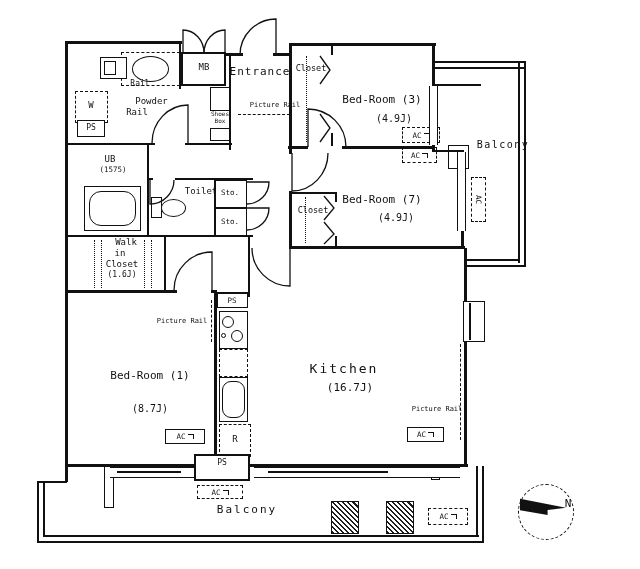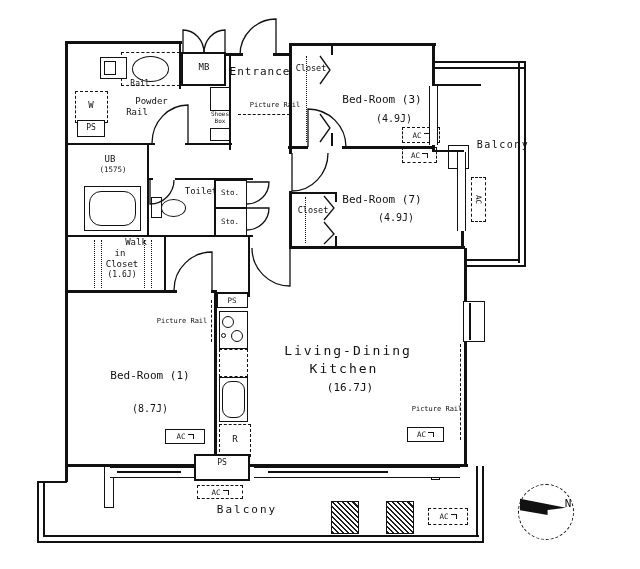--- a/index.html
+++ b/index.html
@@ -64,21 +64,21 @@
 
   <div class="box" style="left:214px;top:180px;width:33px;height:28px;border-width:1.2px;"></div>
   <div class="box" style="left:214px;top:208px;width:33px;height:28px;border-width:1.2px;"></div>
   <div class="lbl" style="left:230px;top:189px;font-size:7.5px;">Sto.</div>
   <div class="lbl" style="left:230px;top:218px;font-size:7.5px;">Sto.</div>
 
   <div class="dotline" style="left:94px;top:240px;height:48px;"></div>
   <div class="dotline" style="left:101px;top:240px;height:48px;"></div>
   <div class="dotline" style="left:144px;top:240px;height:48px;"></div>
   <div class="dotline" style="left:151px;top:240px;height:48px;"></div>
-  <div class="lbl" style="left:136px;top:238px;font-size:9px;">Walk</div>
+  <div class="lbl" style="left:126px;top:238px;font-size:9px;">Walk</div>
   <div class="lbl" style="left:120px;top:249px;font-size:9px;">in</div>
   <div class="lbl" style="left:122px;top:260px;font-size:9px;">Closet</div>
   <div class="lbl" style="left:122px;top:271px;font-size:8px;">(1.6J)</div>
 
   <div class="lbl" style="left:311px;top:64px;font-size:8.5px;">Closet</div>
   <div class="dotline" style="left:306px;top:56px;height:86px;"></div>
   <div class="lbl" style="left:382px;top:94px;font-size:11px;">Bed-Room (3)</div>
   <div class="lbl" style="left:394px;top:114px;font-size:10px;">(4.9J)</div>
 
   <div class="lbl" style="left:382px;top:194px;font-size:11px;">Bed-Room (7)</div>
@@ -124,21 +124,20 @@
   <div class="fix" style="left:219px;top:311px;width:29px;height:38px;"></div>
   <div class="fix round" style="left:222px;top:316px;width:12px;height:12px;"></div>
   <div class="fix round" style="left:231px;top:330px;width:12px;height:12px;"></div>
   <div class="fix round" style="left:221px;top:333px;width:5px;height:5px;border-width:1px;"></div>
   <div class="dash" style="left:219px;top:349px;width:29px;height:28px;"></div>
   <div class="fix" style="left:219px;top:377px;width:29px;height:45px;"></div>
   <div class="fix" style="left:222px;top:381px;width:23px;height:37px;border-radius:9px;"></div>
   <div class="dash" style="left:219px;top:424px;width:32px;height:33px;"></div>
   <div class="lbl" style="left:235px;top:435px;font-size:9px;">R</div>
 
-  <div class="lbl" style="left:348px;top:344px;font-size:13px;letter-spacing:2px;">Living-Dining</div>
   <div class="lbl" style="left:344px;top:362px;font-size:13px;letter-spacing:2px;">Kitchen</div>
   <div class="lbl" style="left:350px;top:382px;font-size:11px;">(16.7J)</div>
   <div class="lbl" style="left:437px;top:406px;font-size:7px;">Picture Rail</div>
   <div class="dashline-v" style="left:460px;top:344px;height:96px;"></div>
 
   <div class="lbl" style="left:503px;top:140px;font-size:10px;letter-spacing:1.5px;">Balcony</div>
   <div class="box" style="left:448px;top:145px;width:21px;height:24px;"></div>
   <div class="lbl" style="left:458px;top:153px;font-size:7px;transform:translateX(-50%) rotate(90deg);">PS</div>
   <div class="box" style="left:194px;top:454px;width:56px;height:27px;border-width:2px;z-index:5;"></div>
   <div class="lbl" style="left:222px;top:459px;font-size:8px;z-index:6;">PS</div>

